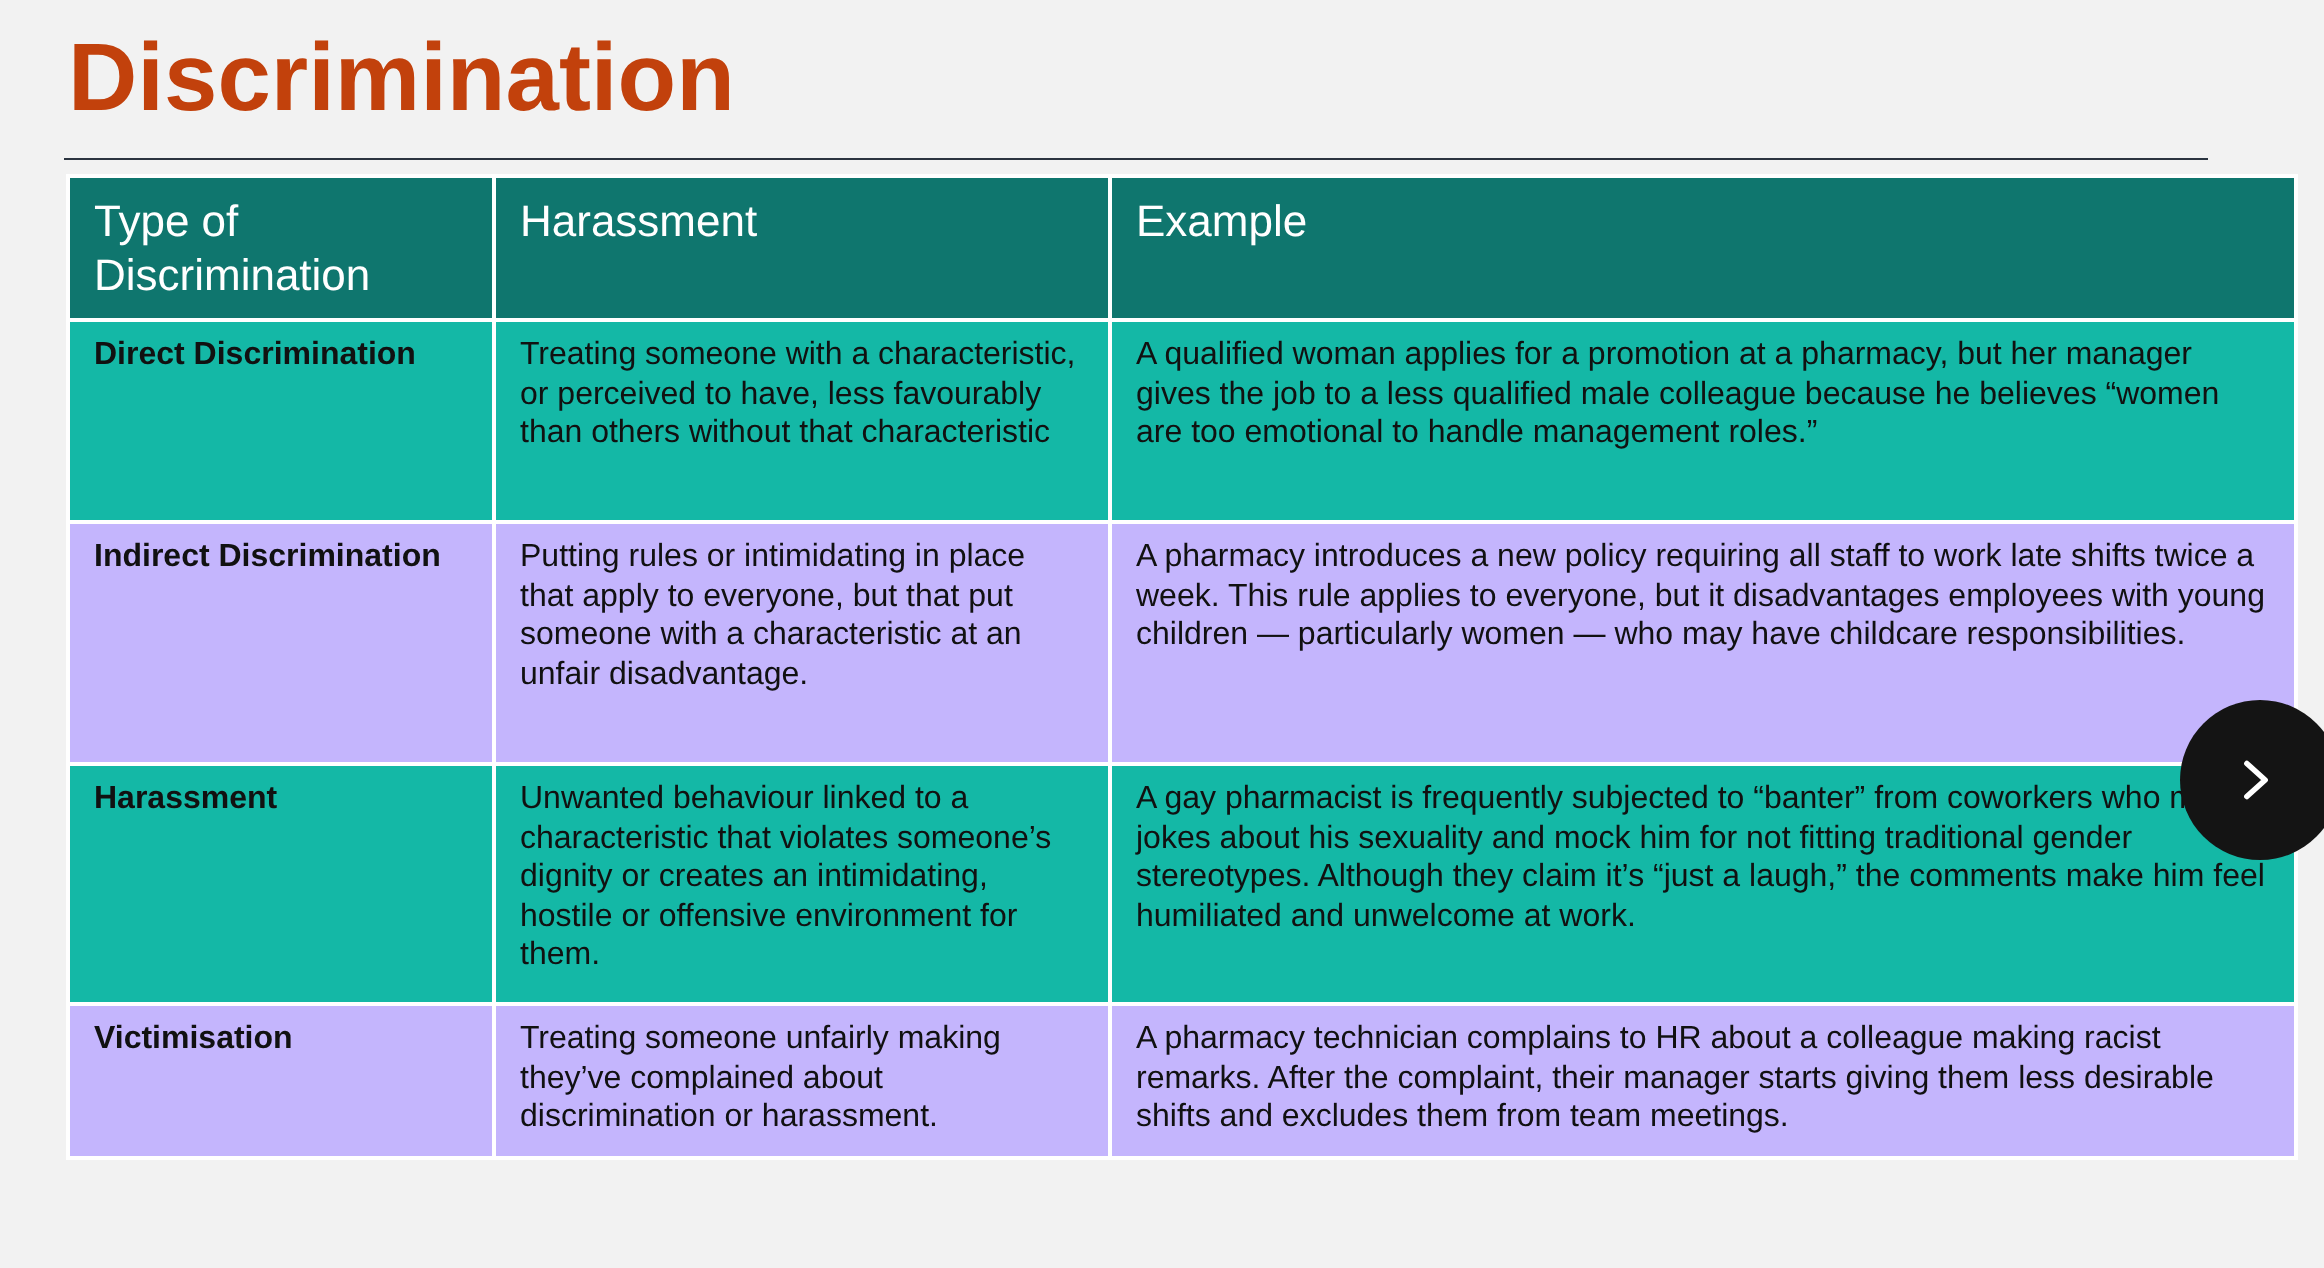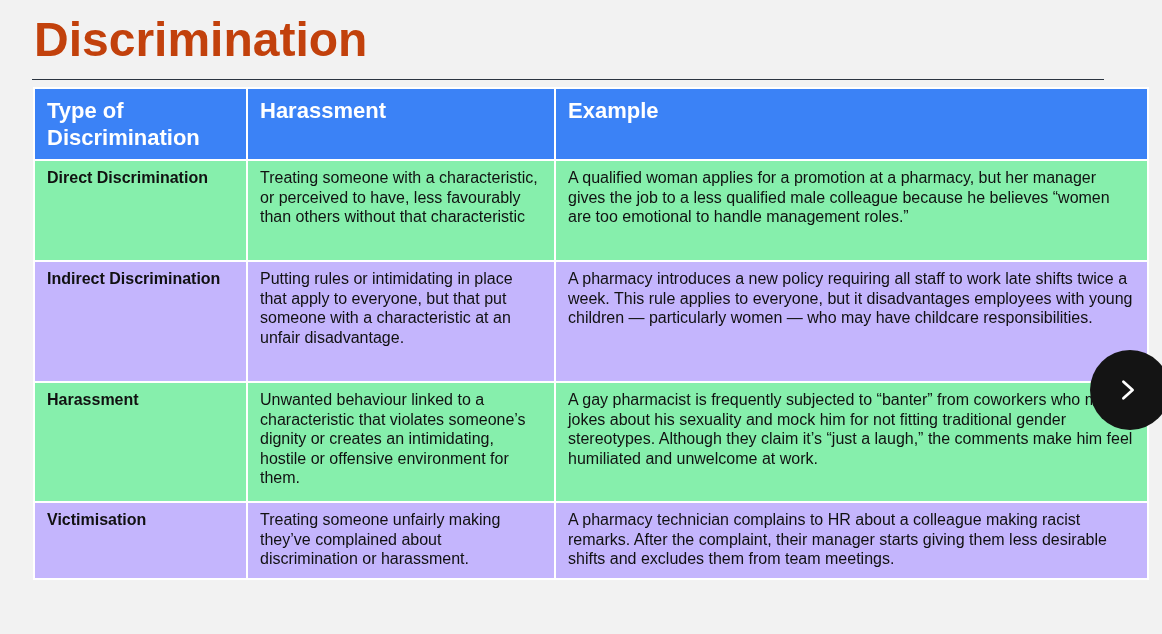--- a/index.html
+++ b/index.html
@@ -23,31 +23,31 @@
     width: 1114px;
     border-collapse: collapse;
     table-layout: fixed;
   }
   table.grid th, table.grid td {
     border: 2px solid #ffffff;
     vertical-align: top;
     text-align: left;
   }
   table.grid th {
-    background: #3b82f6; color: #ffffff;
-    font-size: 22px; font-weight: bold;
+    background: #0f766e; color: #ffffff;
+    font-size: 22px; font-weight: normal;
     padding: 8px 12px 4px 12px;
     height: 58px; line-height: 27px;
   }
   table.grid td {
     font-size: 16px; color: #111111; line-height: 19.5px;
     padding: 7px 12px 6px 12px;
   }
   table.grid td.type { font-weight: bold; }
-  tr.row-dark td { background: #86efac; }
+  tr.row-dark td { background: #14b8a6; }
   tr.row-light td { background: #c4b5fd; }
   tr.r1 td { height: 86px; }
   tr.r2 td { height: 106px; }
   tr.r3 td { height: 105px; }
   tr.r4 td { height: 62px; }
   .next-btn {
     position: absolute; left: 1090px; top: 350px;
     width: 80px; height: 80px; border-radius: 50%;
     background: #141414;
     display: flex; align-items: center; justify-content: center;

